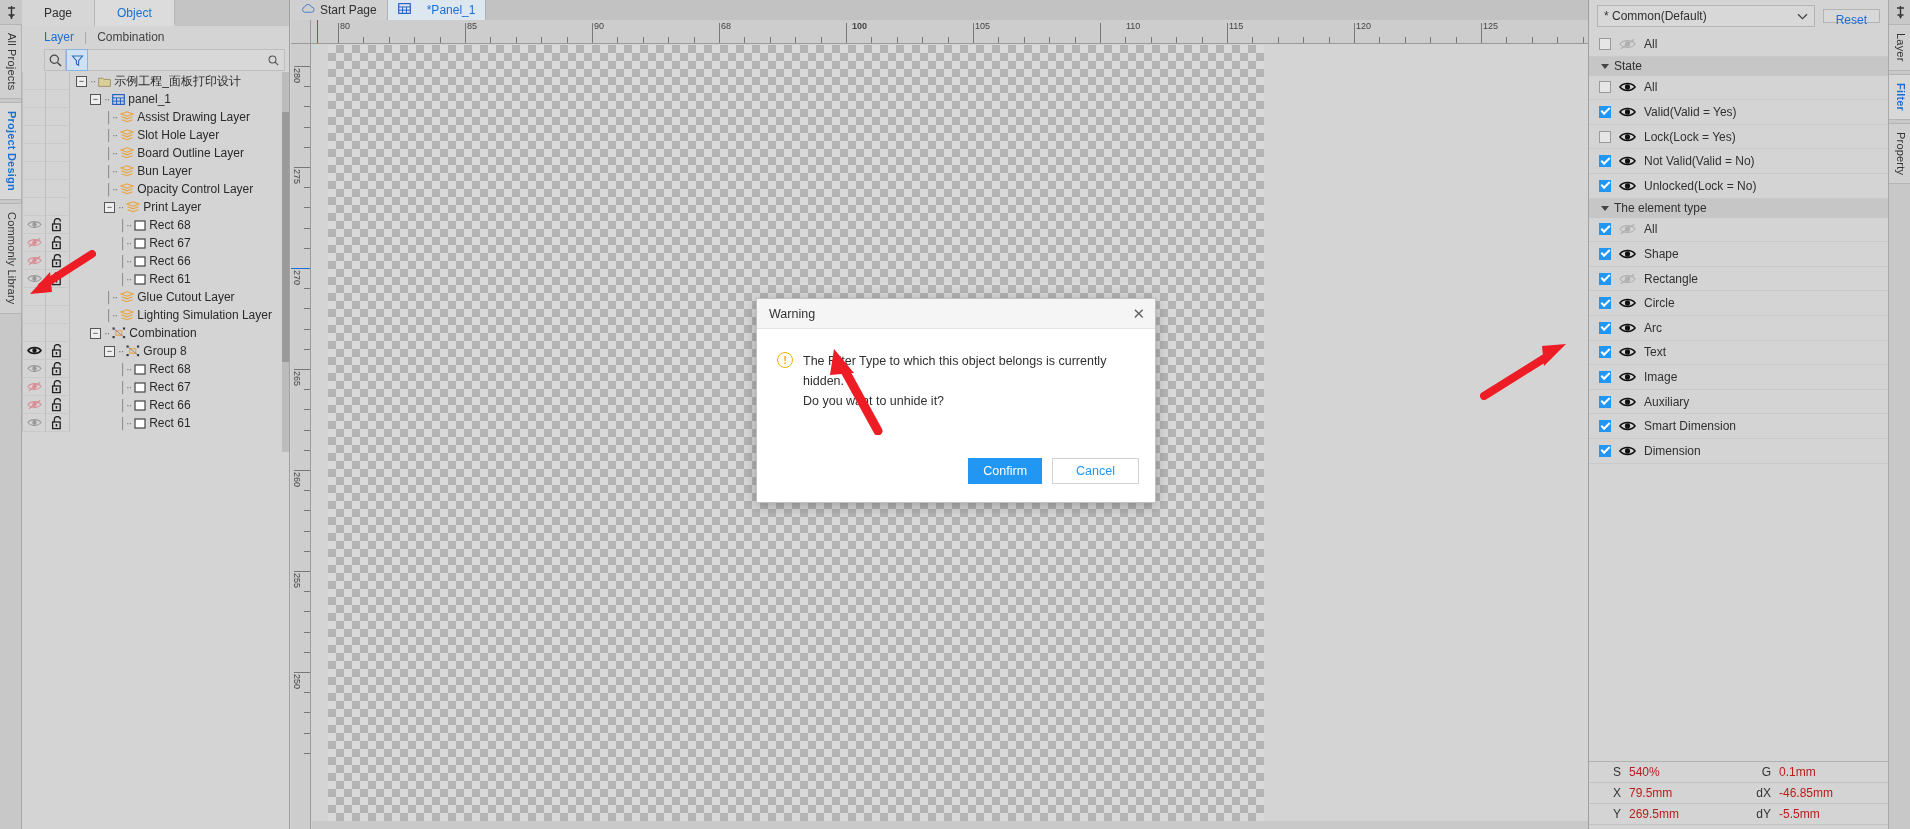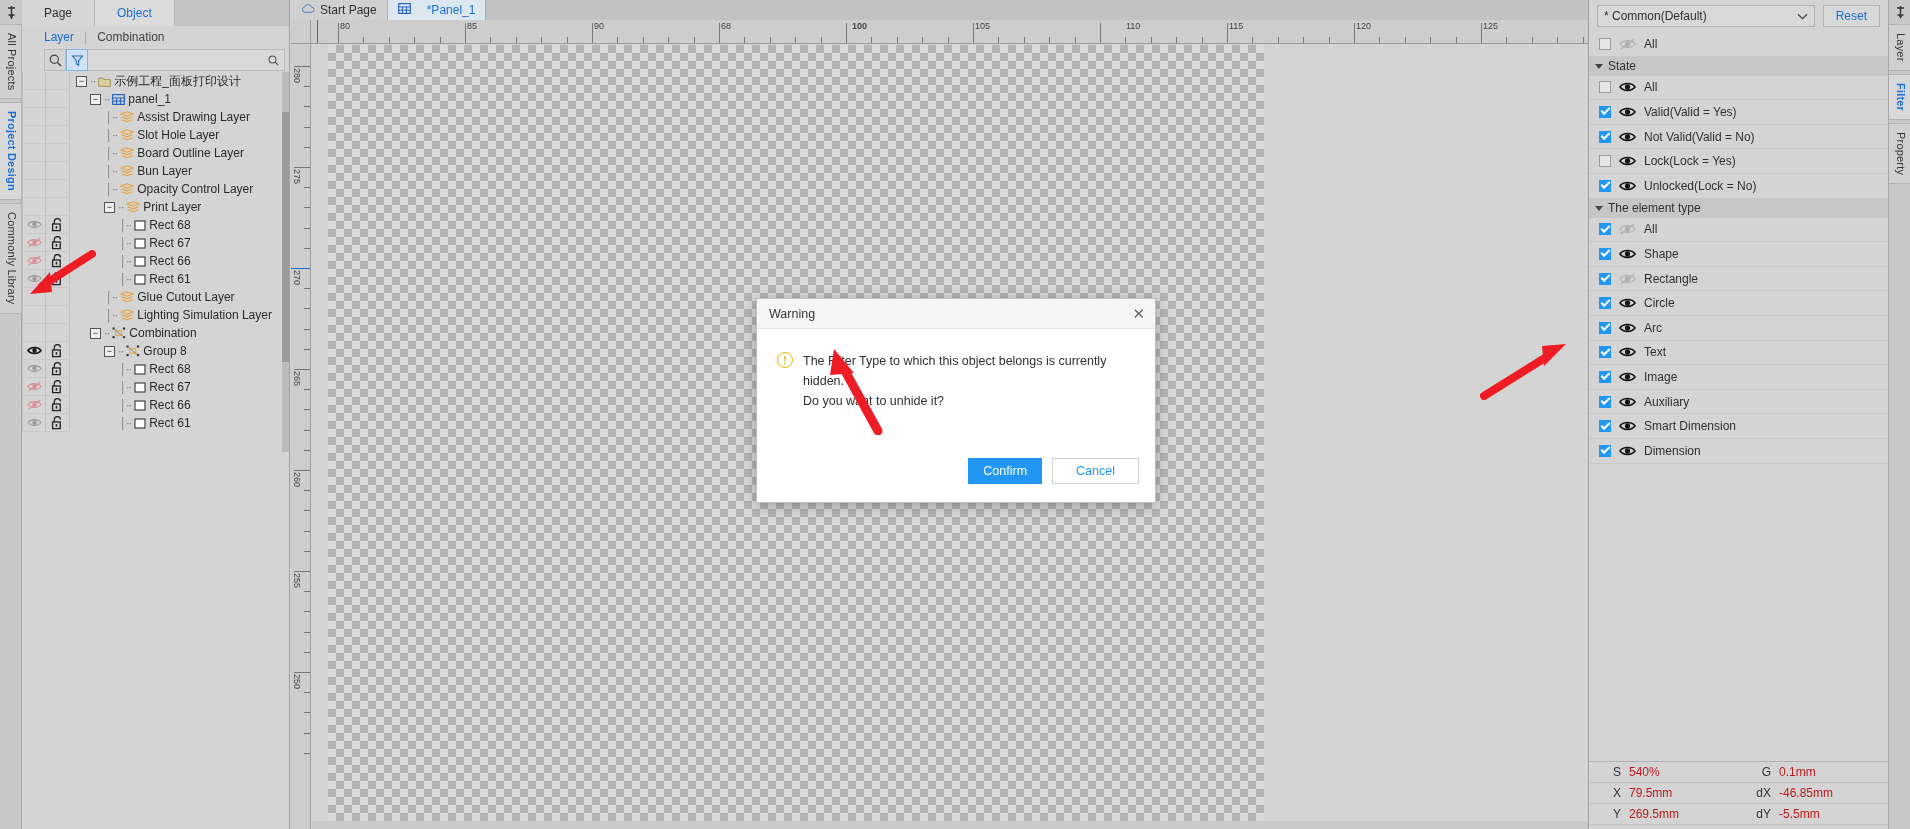--- a/index.html
+++ b/index.html
@@ -154,31 +154,31 @@
     position: absolute; right: 22px; top: 0; width: 300px; height: 829px;
     background: #d4d4d4; border-left: 1px solid #a0a0a0;
   }
   .rp-top { display: flex; align-items: center; gap: 8px; padding: 5px 8px; }
   .combo {
     flex: 1; height: 22px; background: #d8d8d8; border: 1px solid #b4b4b4;
     display: flex; align-items: center; justify-content: space-between;
     padding: 0 6px; font-size: 12px;
   }
   .btn-reset {
-    height: 22px; padding: 0 12px; background: #d8d8d8; border: 1px solid #b4b4b4;
+    height: 14px; padding: 0 12px; background: #d8d8d8; border: 1px solid #b4b4b4;
     color: #1a6fd4; font-size: 12px; line-height: 20px;
   }
   .f-row {
     display: flex; align-items: center; gap: 8px;
     height: 24.6px; padding-left: 10px;
     border-bottom: 1px solid #c9c9c9; font-size: 12px;
   }
   .sec-hdr {
     display: flex; align-items: center; gap: 5px;
-    height: 19px; padding-left: 6px;
+    height: 19px; padding-left: 12px;
     background: #c6c6c6; font-size: 12px; color: #303030;
   }
   .cbx {
     width: 12px; height: 12px; border: 1px solid #9a9a9a;
     background: #e6e6e6; flex-shrink: 0;
     display: flex; align-items: center; justify-content: center;
   }
   .cbx.on { background: #2196f3; border-color: #2196f3; }
   .cbx.on::after {
     content: ""; width: 3px; height: 7px;
@@ -884,38 +884,38 @@
           <span class="cbx on"></span>
           <span style="display: inline-flex;">
             <svg width="17" height="12" viewBox="0 0 18 12">
               <path d="M1 6 C4.5 1.2 13.5 1.2 17 6 C13.5 10.8 4.5 10.8 1 6 Z" stroke="#111" stroke-width="1.6" fill="none"></path>
               <ellipse cx="9" cy="6" rx="2.7" ry="3" fill="#111"></ellipse>
             </svg>
           </span>
           <span>Valid(Valid = Yes)</span>
         </div>
         <div class="f-row">
+          <span class="cbx"></span>
+          <span style="display: inline-flex;">
+            <svg width="17" height="12" viewBox="0 0 18 12">
+              <path d="M1 6 C4.5 1.2 13.5 1.2 17 6 C13.5 10.8 4.5 10.8 1 6 Z" stroke="#111" stroke-width="1.6" fill="none"></path>
+              <ellipse cx="9" cy="6" rx="2.7" ry="3" fill="#111"></ellipse>
+            </svg>
+          </span>
+          <span>Lock(Lock = Yes)</span>
+        </div>
+        <div class="f-row">
           <span class="cbx on"></span>
           <span style="display: inline-flex;">
             <svg width="17" height="12" viewBox="0 0 18 12">
               <path d="M1 6 C4.5 1.2 13.5 1.2 17 6 C13.5 10.8 4.5 10.8 1 6 Z" stroke="#111" stroke-width="1.6" fill="none"></path>
               <ellipse cx="9" cy="6" rx="2.7" ry="3" fill="#111"></ellipse>
             </svg>
           </span>
           <span>Not Valid(Valid = No)</span>
-        </div>
-        <div class="f-row">
-          <span class="cbx"></span>
-          <span style="display: inline-flex;">
-            <svg width="17" height="12" viewBox="0 0 18 12">
-              <path d="M1 6 C4.5 1.2 13.5 1.2 17 6 C13.5 10.8 4.5 10.8 1 6 Z" stroke="#111" stroke-width="1.6" fill="none"></path>
-              <ellipse cx="9" cy="6" rx="2.7" ry="3" fill="#111"></ellipse>
-            </svg>
-          </span>
-          <span>Lock(Lock = Yes)</span>
         </div>
         <div class="f-row">
           <span class="cbx on"></span>
           <span style="display: inline-flex;">
             <svg width="17" height="12" viewBox="0 0 18 12">
               <path d="M1 6 C4.5 1.2 13.5 1.2 17 6 C13.5 10.8 4.5 10.8 1 6 Z" stroke="#111" stroke-width="1.6" fill="none"></path>
               <ellipse cx="9" cy="6" rx="2.7" ry="3" fill="#111"></ellipse>
             </svg>
           </span>
           <span>Unlocked(Lock = No)</span>

